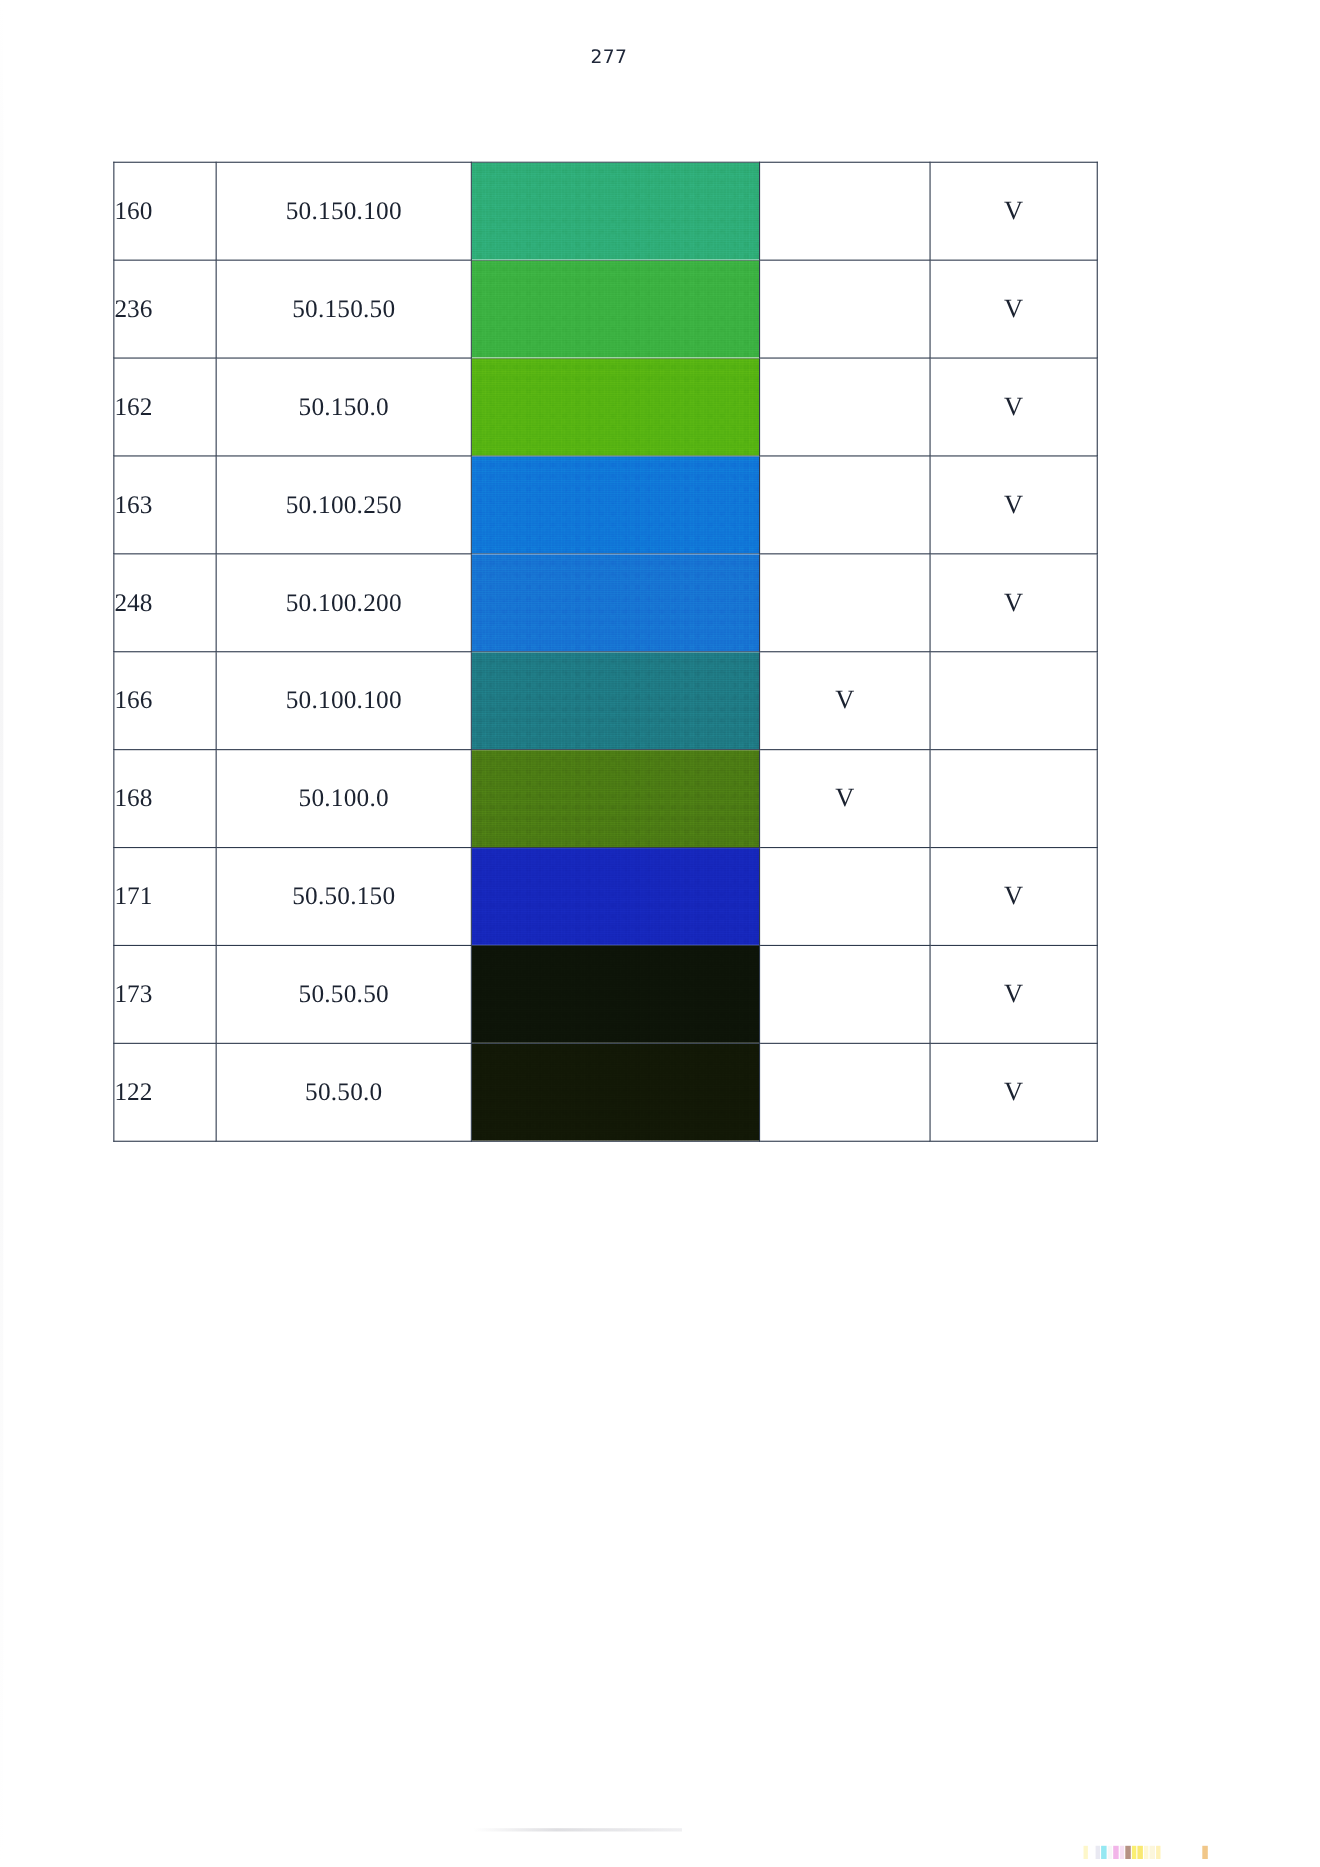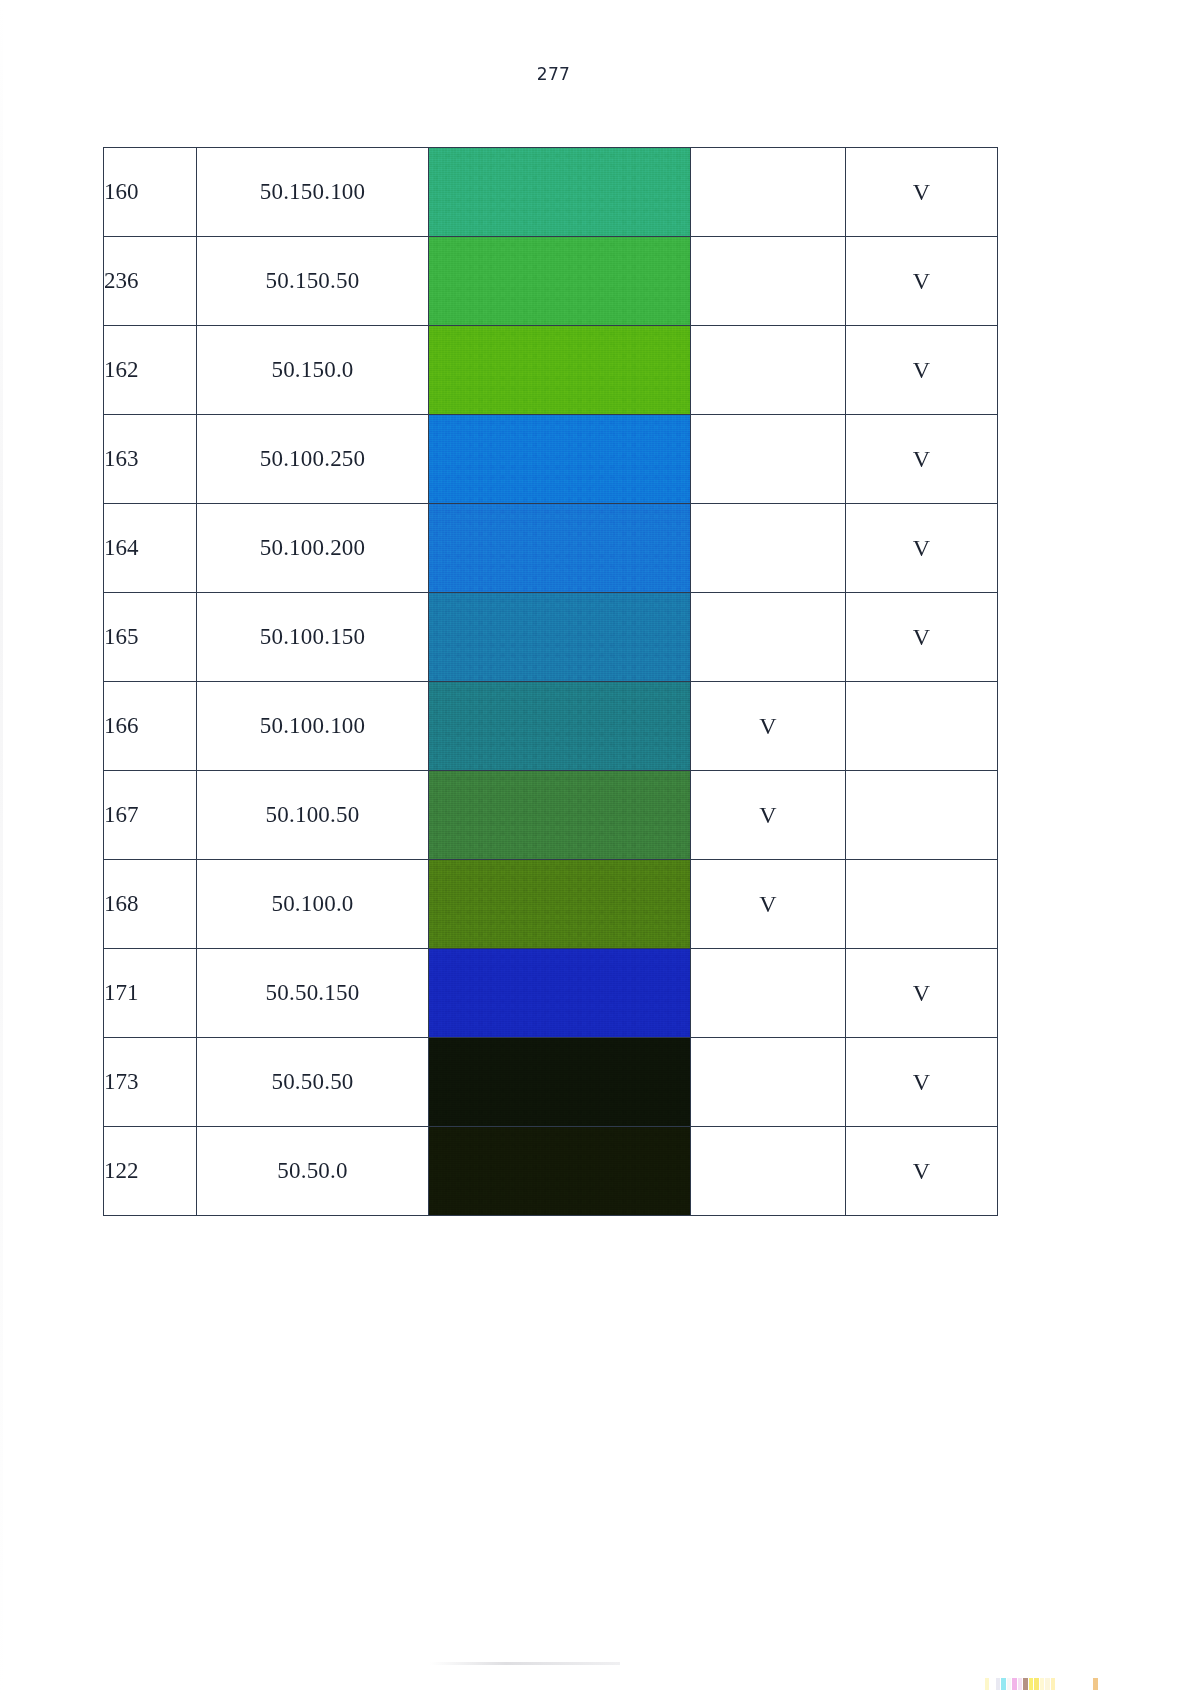--- a/index.html
+++ b/index.html
@@ -12,21 +12,21 @@
     height: 1697px;
     position: relative;
     font-family: "Liberation Serif", serif;
     color: #1b2230;
     overflow: hidden;
   }
 
   
   #page-number {
     position: absolute;
-    top: 64px;
+    top: 42px;
     left: 0;
     width: 1107px;
     text-align: center;
     font-family: "DejaVu Sans", sans-serif;
     font-size: 17px;
     color: #20283a;
     letter-spacing: 0.3px;
   }
 
   
@@ -180,51 +180,33 @@
       <tr>
         <td class="cell-index">163</td>
         <td class="cell-code">50.100.250</td>
         <td class="cell-swatch">
           <span class="swatch" style="background-color: rgb(16, 120, 216);"></span>
         </td>
         <td class="cell-mark"></td>
         <td class="cell-mark">V</td>
       </tr>
       <tr>
-        <td class="cell-index">164</td>
+        <td class="cell-index">248</td>
         <td class="cell-code">50.100.200</td>
         <td class="cell-swatch">
           <span class="swatch" style="background-color: rgb(23, 117, 211);"></span>
-        </td>
-        <td class="cell-mark"></td>
-        <td class="cell-mark">V</td>
-      </tr>
-      <tr>
-        <td class="cell-index">165</td>
-        <td class="cell-code">50.100.150</td>
-        <td class="cell-swatch">
-          <span class="swatch" style="background-color: rgb(27, 121, 171);"></span>
         </td>
         <td class="cell-mark"></td>
         <td class="cell-mark">V</td>
       </tr>
       <tr>
         <td class="cell-index">166</td>
         <td class="cell-code">50.100.100</td>
         <td class="cell-swatch">
           <span class="swatch" style="background-color: rgb(31, 123, 133);"></span>
-        </td>
-        <td class="cell-mark">V</td>
-        <td class="cell-mark"></td>
-      </tr>
-      <tr>
-        <td class="cell-index">167</td>
-        <td class="cell-code">50.100.50</td>
-        <td class="cell-swatch">
-          <span class="swatch" style="background-color: rgb(59, 126, 60);"></span>
         </td>
         <td class="cell-mark">V</td>
         <td class="cell-mark"></td>
       </tr>
       <tr>
         <td class="cell-index">168</td>
         <td class="cell-code">50.100.0</td>
         <td class="cell-swatch">
           <span class="swatch" style="background-color: rgb(76, 124, 20);"></span>
         </td>

